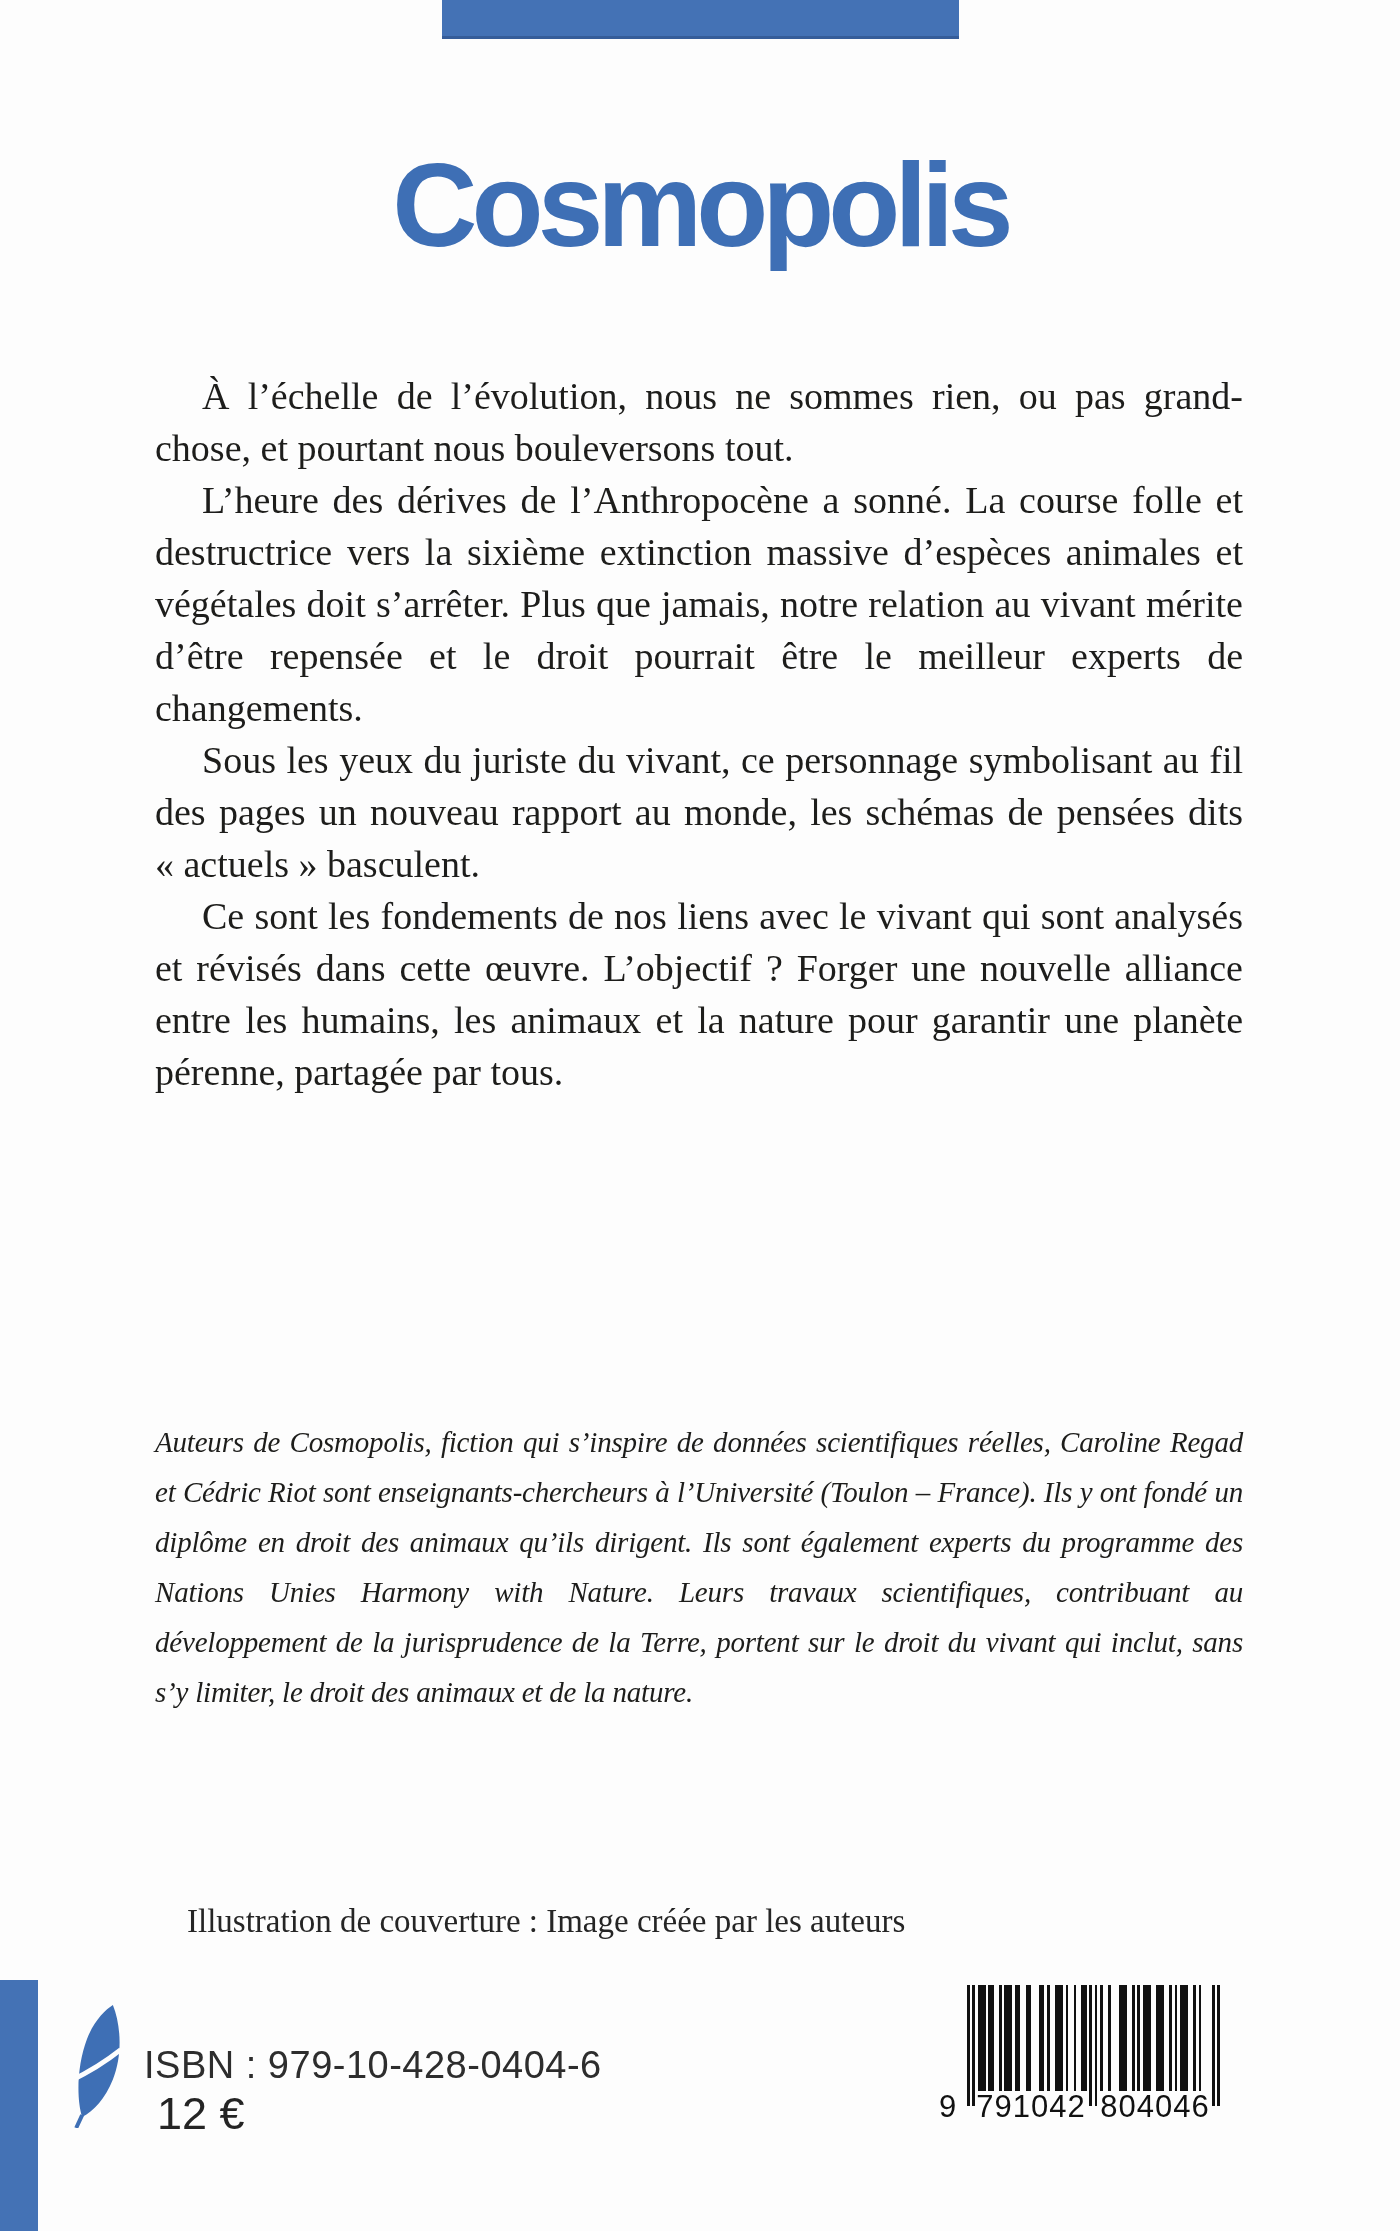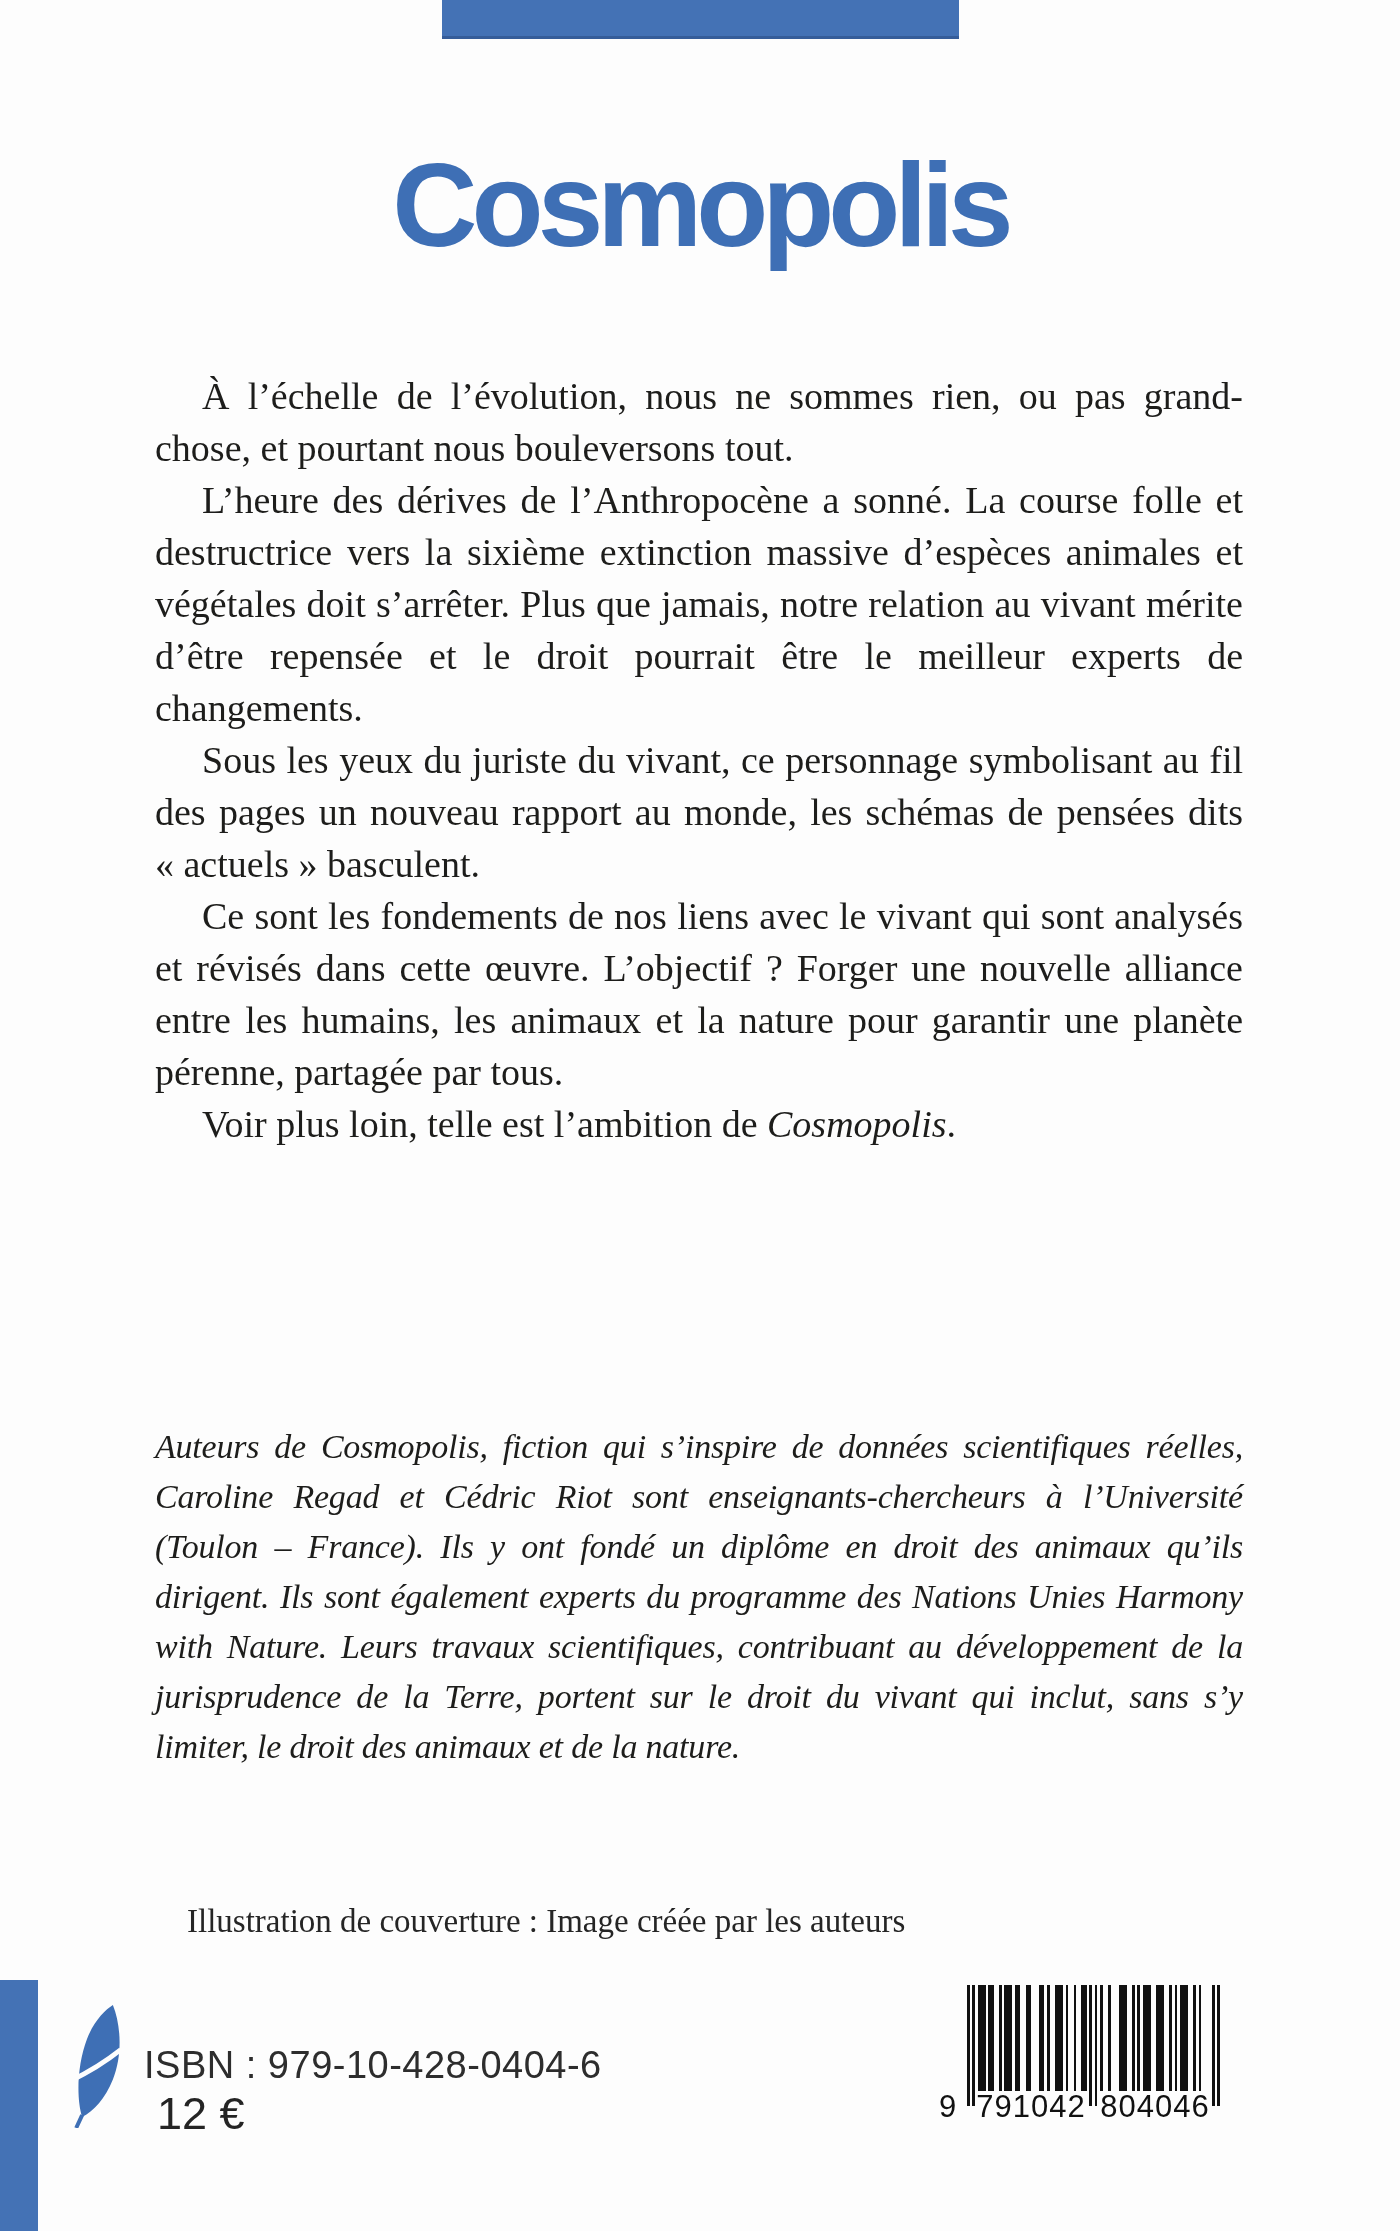--- a/index.html
+++ b/index.html
@@ -45,21 +45,21 @@
   .synopsis p {
     margin: 0;
     text-indent: 47px;
   }
   .synopsis .it { font-style: italic; }
   
   .authors-note {
     position: absolute;
     left: 155px; top: 1388px;
     width: 1088px;
-    font-size: 34px;
+    font-size: 29px;
     line-height: 50px;
     font-style: italic;
     text-align: justify;
     letter-spacing: -0.2px;
   }
   
   .credit {
     position: absolute;
     left: 155px; top: 1903px;
     font-size: 33px;
@@ -128,21 +128,20 @@
 
   <div class="top-bar" style="background: rgb(68, 114, 181);"></div>
 
   <div class="title" style="color: rgb(62, 111, 181);">Cosmopolis</div>
 
   <div class="synopsis">
       <p><span>À l’échelle de l’évolution, nous ne sommes rien, ou pas grand-chose, et pourtant nous bouleversons tout.</span></p>
       <p><span>L’heure des dérives de l’Anthropocène a sonné. La course folle et destructrice vers la sixième extinction massive d’espèces animales et végétales doit s’arrêter. Plus que jamais, notre relation au vivant mérite d’être repensée et le droit pourrait être le meilleur experts de changements.</span></p>
       <p><span>Sous les yeux du juriste du vivant, ce personnage symbolisant au fil des pages un nouveau rapport au monde, les schémas de pensées dits «&nbsp;actuels&nbsp;» basculent.</span></p>
       <p><span>Ce sont les fondements de nos liens avec le vivant qui sont analysés et révisés dans cette œuvre. L’objectif&nbsp;? Forger une nouvelle alliance entre les humains, les animaux et la nature pour garantir une planète pérenne, partagée par tous.</span></p>
-      <p><span>Voir plus loin, telle est l’ambition de </span><span class="it">Cosmopolis</span><span>.</span></p>
     </div>
 
   <p class="authors-note">Auteurs de Cosmopolis, fiction qui s’inspire de données scientifiques réelles, Caroline Regad et Cédric Riot sont enseignants-chercheurs à l’Université (Toulon – France). Ils y ont fondé un diplôme en droit des animaux qu’ils dirigent. Ils sont également experts du programme des Nations Unies Harmony with Nature. Leurs travaux scientifiques, contribuant au développement de la jurisprudence de la Terre, portent sur le droit du vivant qui inclut, sans s’y limiter, le droit des animaux et de la nature.</p>
 
   <div class="credit">Illustration de couverture&nbsp;: Image créée par les auteurs</div>
 
   <div class="left-bar" style="background: rgb(68, 114, 181);"></div>
 
   <svg class="feather" viewBox="0 0 60 125" xmlns="http://www.w3.org/2000/svg">
     <path class="accent-fill" d="M14,114 C8,95 9,61 19,35 C26,17 37,6 45,1 C53,21 55,51 45,76 C37,96 26,107 14,114 Z" fill="#3e6fb5"></path>

